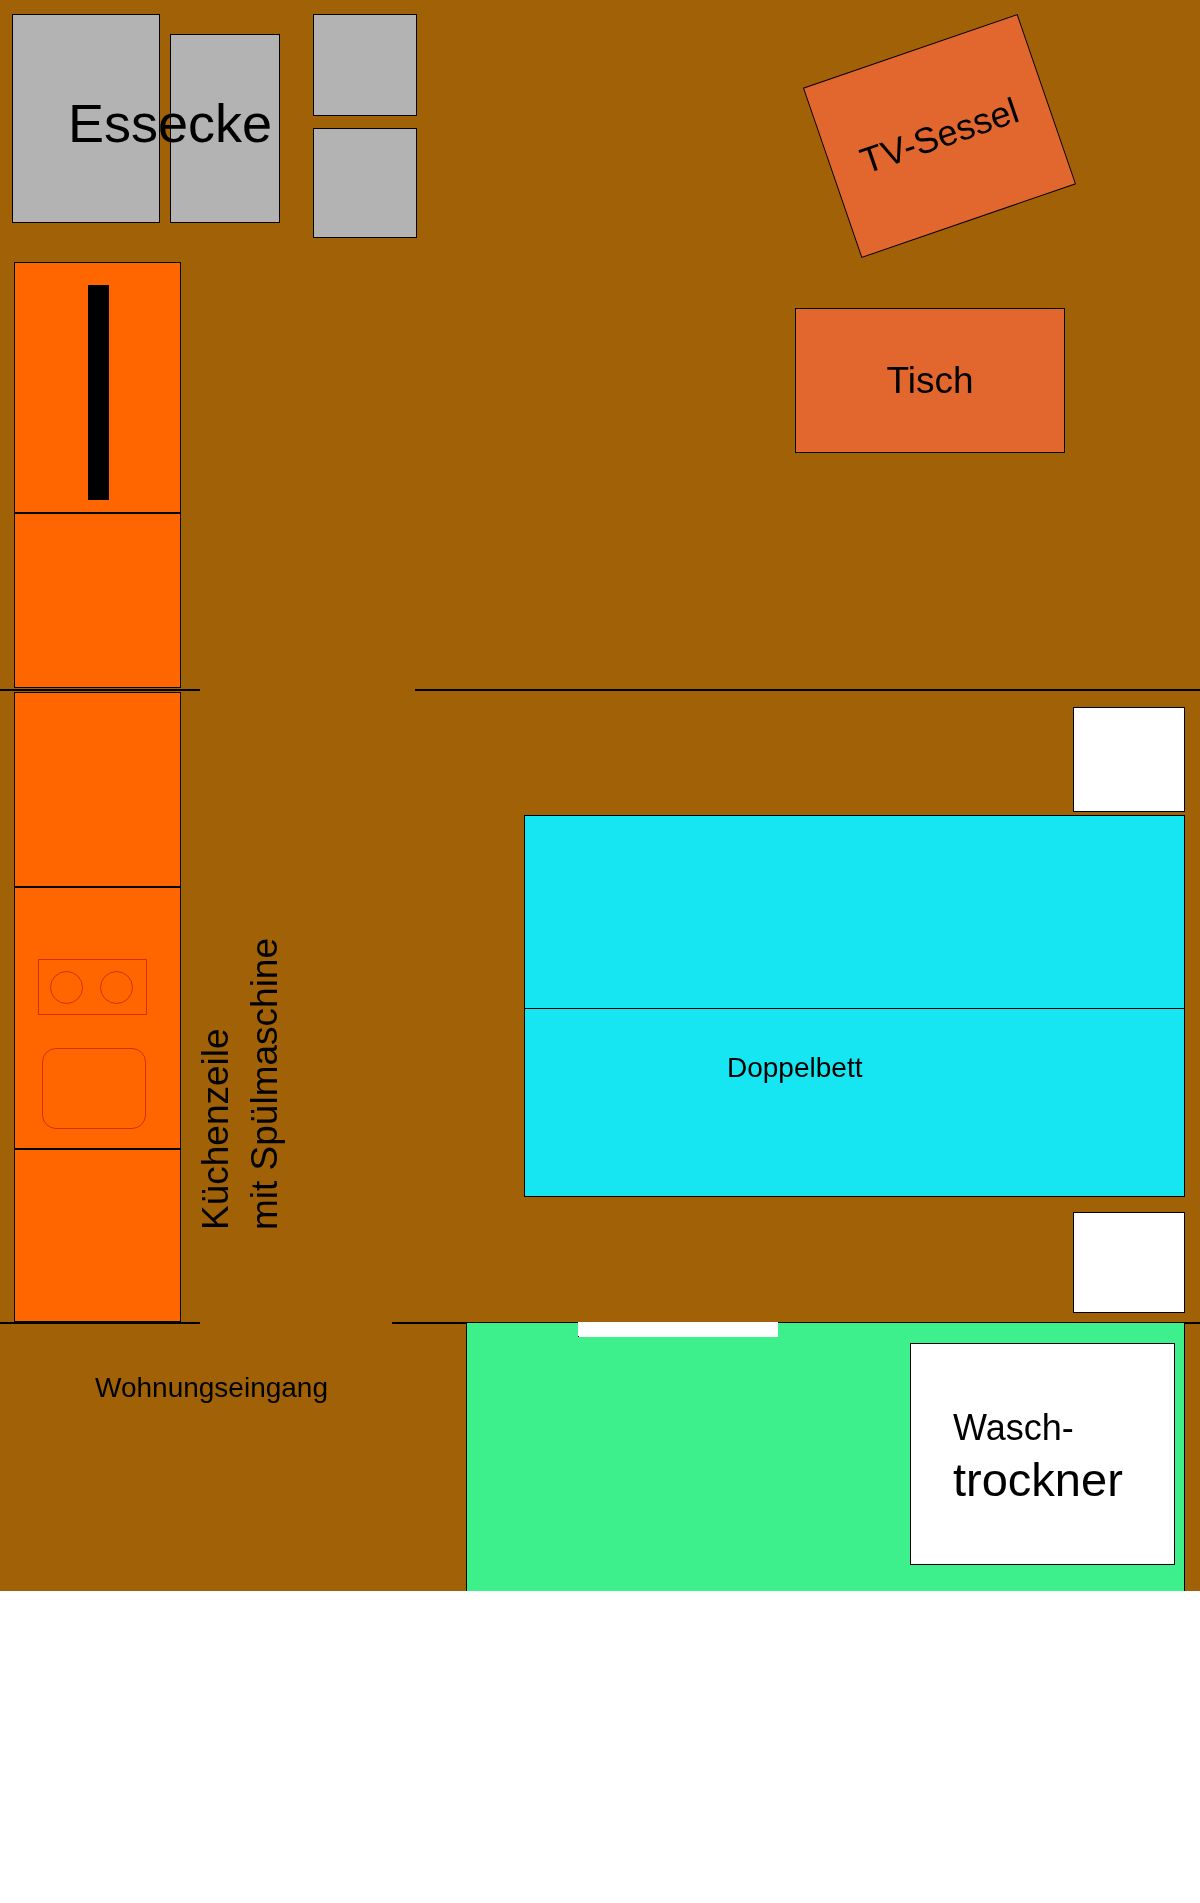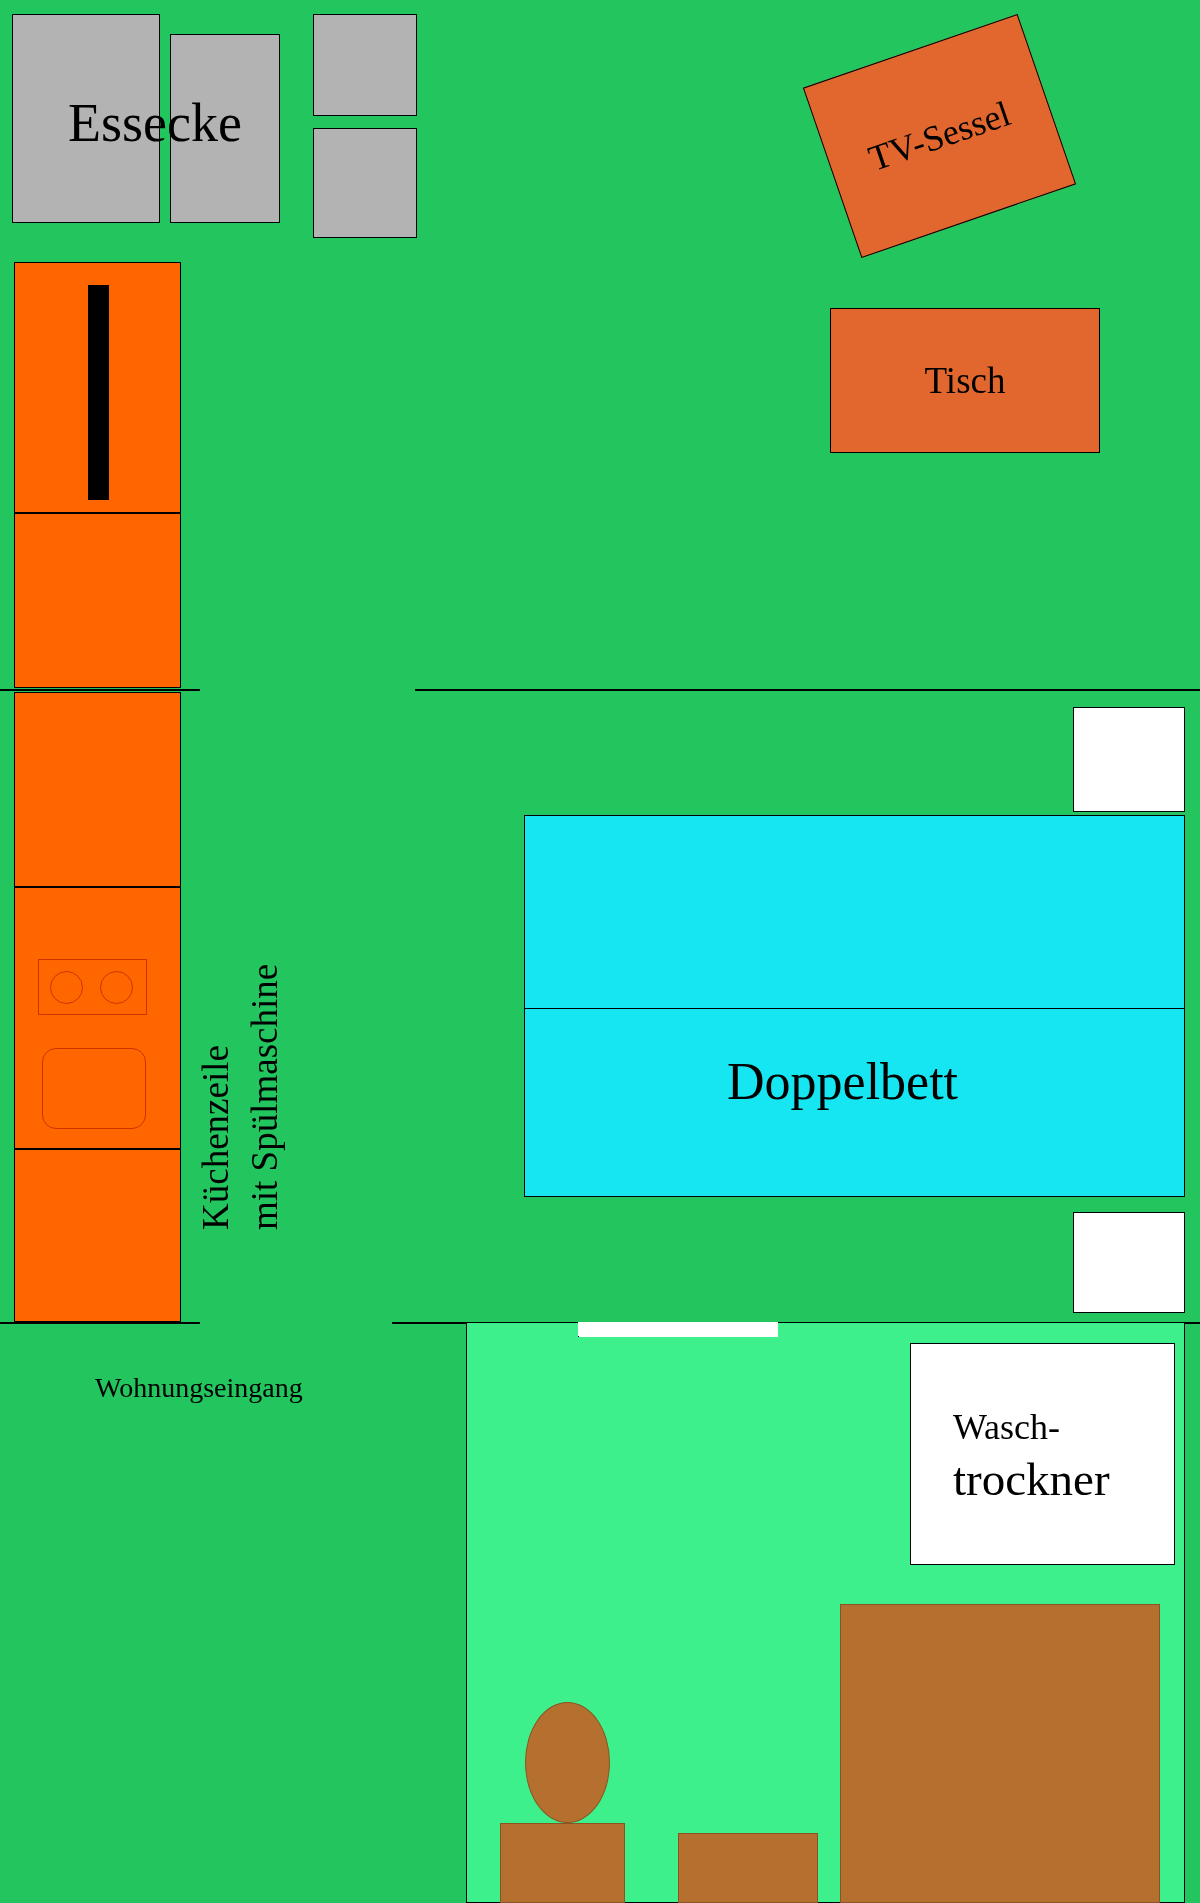--- a/index.html
+++ b/index.html
@@ -6,24 +6,23 @@
     margin: 0;
     padding: 0;
     background: #ffffff;
   }
   body {
     font-family: "Liberation Sans", sans-serif;
   }
   #floorplan {
     position: relative;
     width: 1200px;
-    height: 1903px;
-    background: #22c55e;
+    height: 1591px;
+    background: #a16207;
     overflow: hidden;
-    font-family: Liberation Serif, serif;
   }
   .shape {
     position: absolute;
     box-sizing: border-box;
   }
   .label {
     position: absolute;
     color: #000000;
     white-space: pre;
     line-height: 1.1;
@@ -145,32 +144,32 @@
   <div class="shape sink" style="left:42px; top:1048px; width:104px; height:81px;"></div>
   <div class="shape orange" style="left:14px; top:1149px; width:167px; height:173px;"></div>
 
   <div class="label vert-text" style="left:196px; top:1230px; font-size:37px;">Küchenzeile</div>
   <div class="label vert-text" style="left:245px; top:1230px; font-size:37px;">mit Spülmaschine</div>
 
   <div class="shape orange-light rot-sessel centered-label" style="left:826px; top:46px; width:227px; height:180px;">
     <span class="" style="font-size:36px;">TV-Sessel</span>
   </div>
 
-  <div class="shape orange-light centered-label" style="left:830px; top:308px; width:270px; height:145px;">
+  <div class="shape orange-light centered-label" style="left:795px; top:308px; width:270px; height:145px;">
     <span style="font-size:37px;">Tisch</span>
   </div>
 
 
   <div class="shape white-box" style="left:1073px; top:707px; width:112px; height:105px;"></div>
   <div class="shape white-box" style="left:1073px; top:1212px; width:112px; height:101px;"></div>
 
   <div class="shape bed" style="left:524px; top:815px; width:661px; height:382px;">
     <div class="bed-divider" style="position:absolute; left:0; top:192px; width:100%;"></div>
   </div>
-  <div class="label" style="left:727px; top:1053px; font-size:52px;">Doppelbett</div>
+  <div class="label" style="left:727px; top:1053px; font-size:28px;">Doppelbett</div>
 
   <div class="label" style="left:95px; top:1373px; font-size:28px;">Wohnungseingang</div>
 
   <div class="shape green" style="left:466px; top:1322px; width:719px; height:581px;"></div>
 
   <div class="shape" style="left:578px; top:1322px; width:200px; height:15px; background:#ffffff; border:none;"></div>
   <div class="wall" style="left:578px; top:1336px; width:1px; height:1px;"></div>
 
   <div class="shape white-box" style="left:910px; top:1343px; width:265px; height:222px;">
     <div class="label" style="left:42px; top:64px; font-size:36px;">Wasch-</div>

